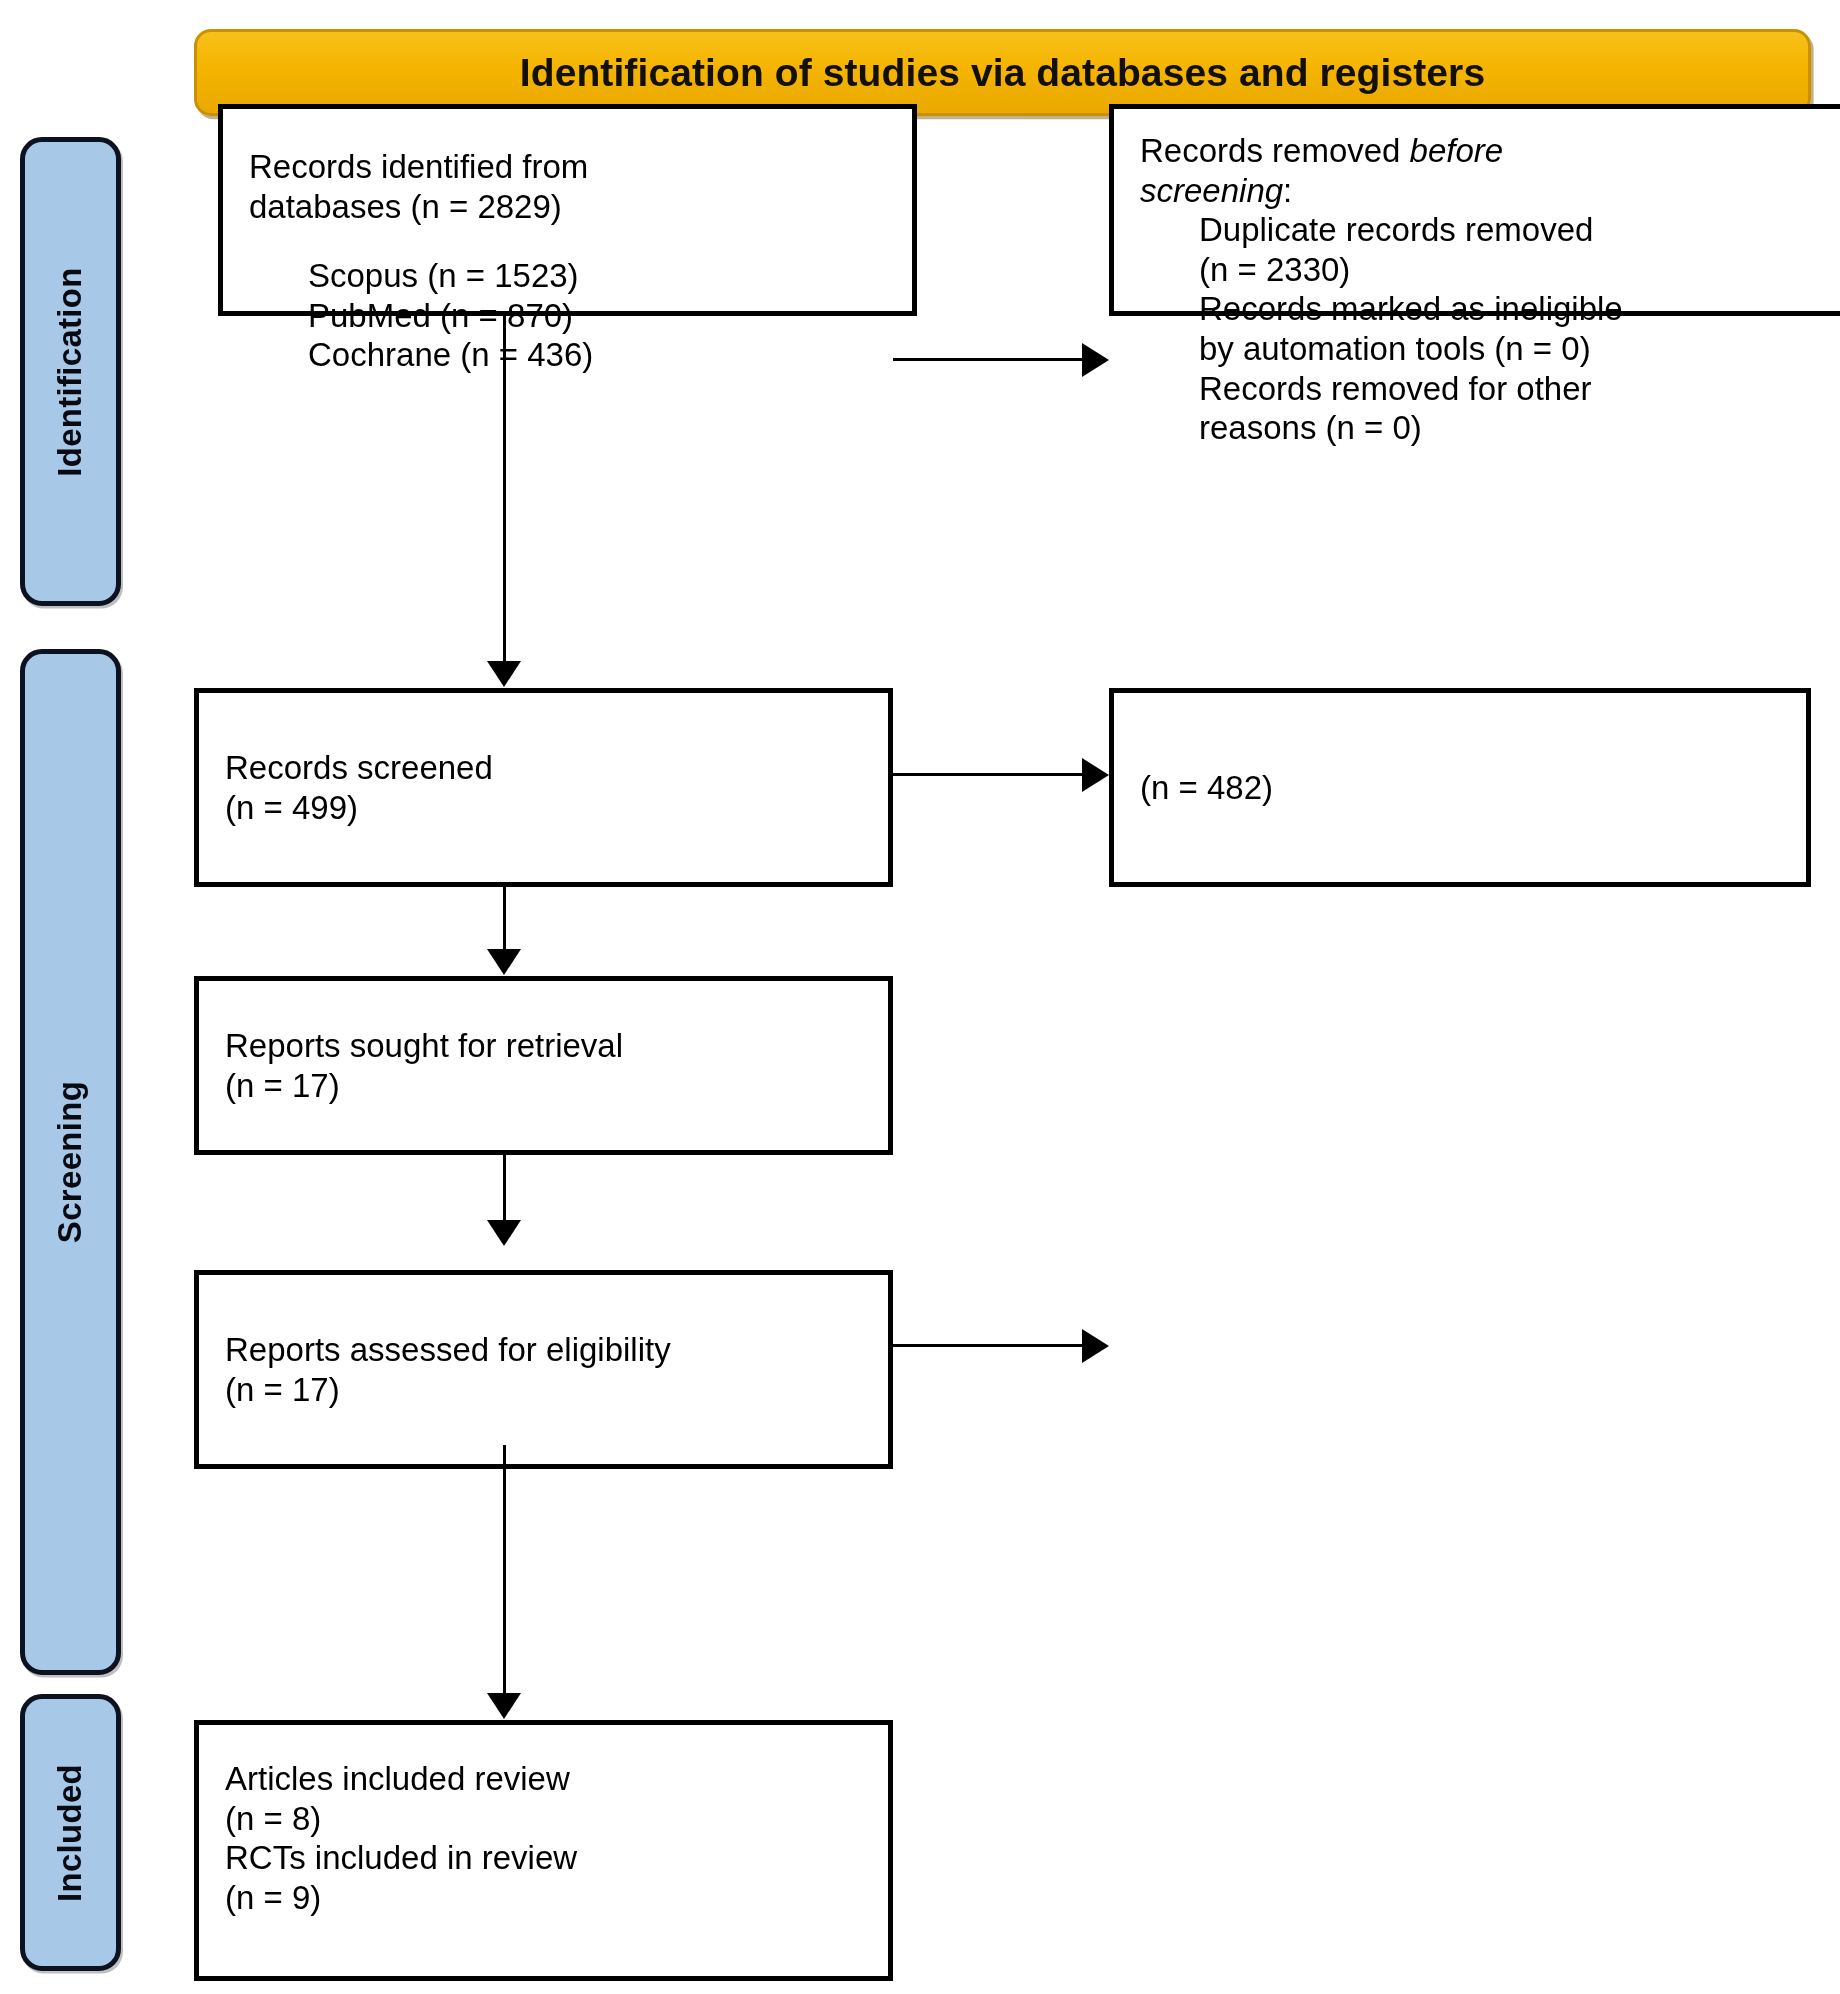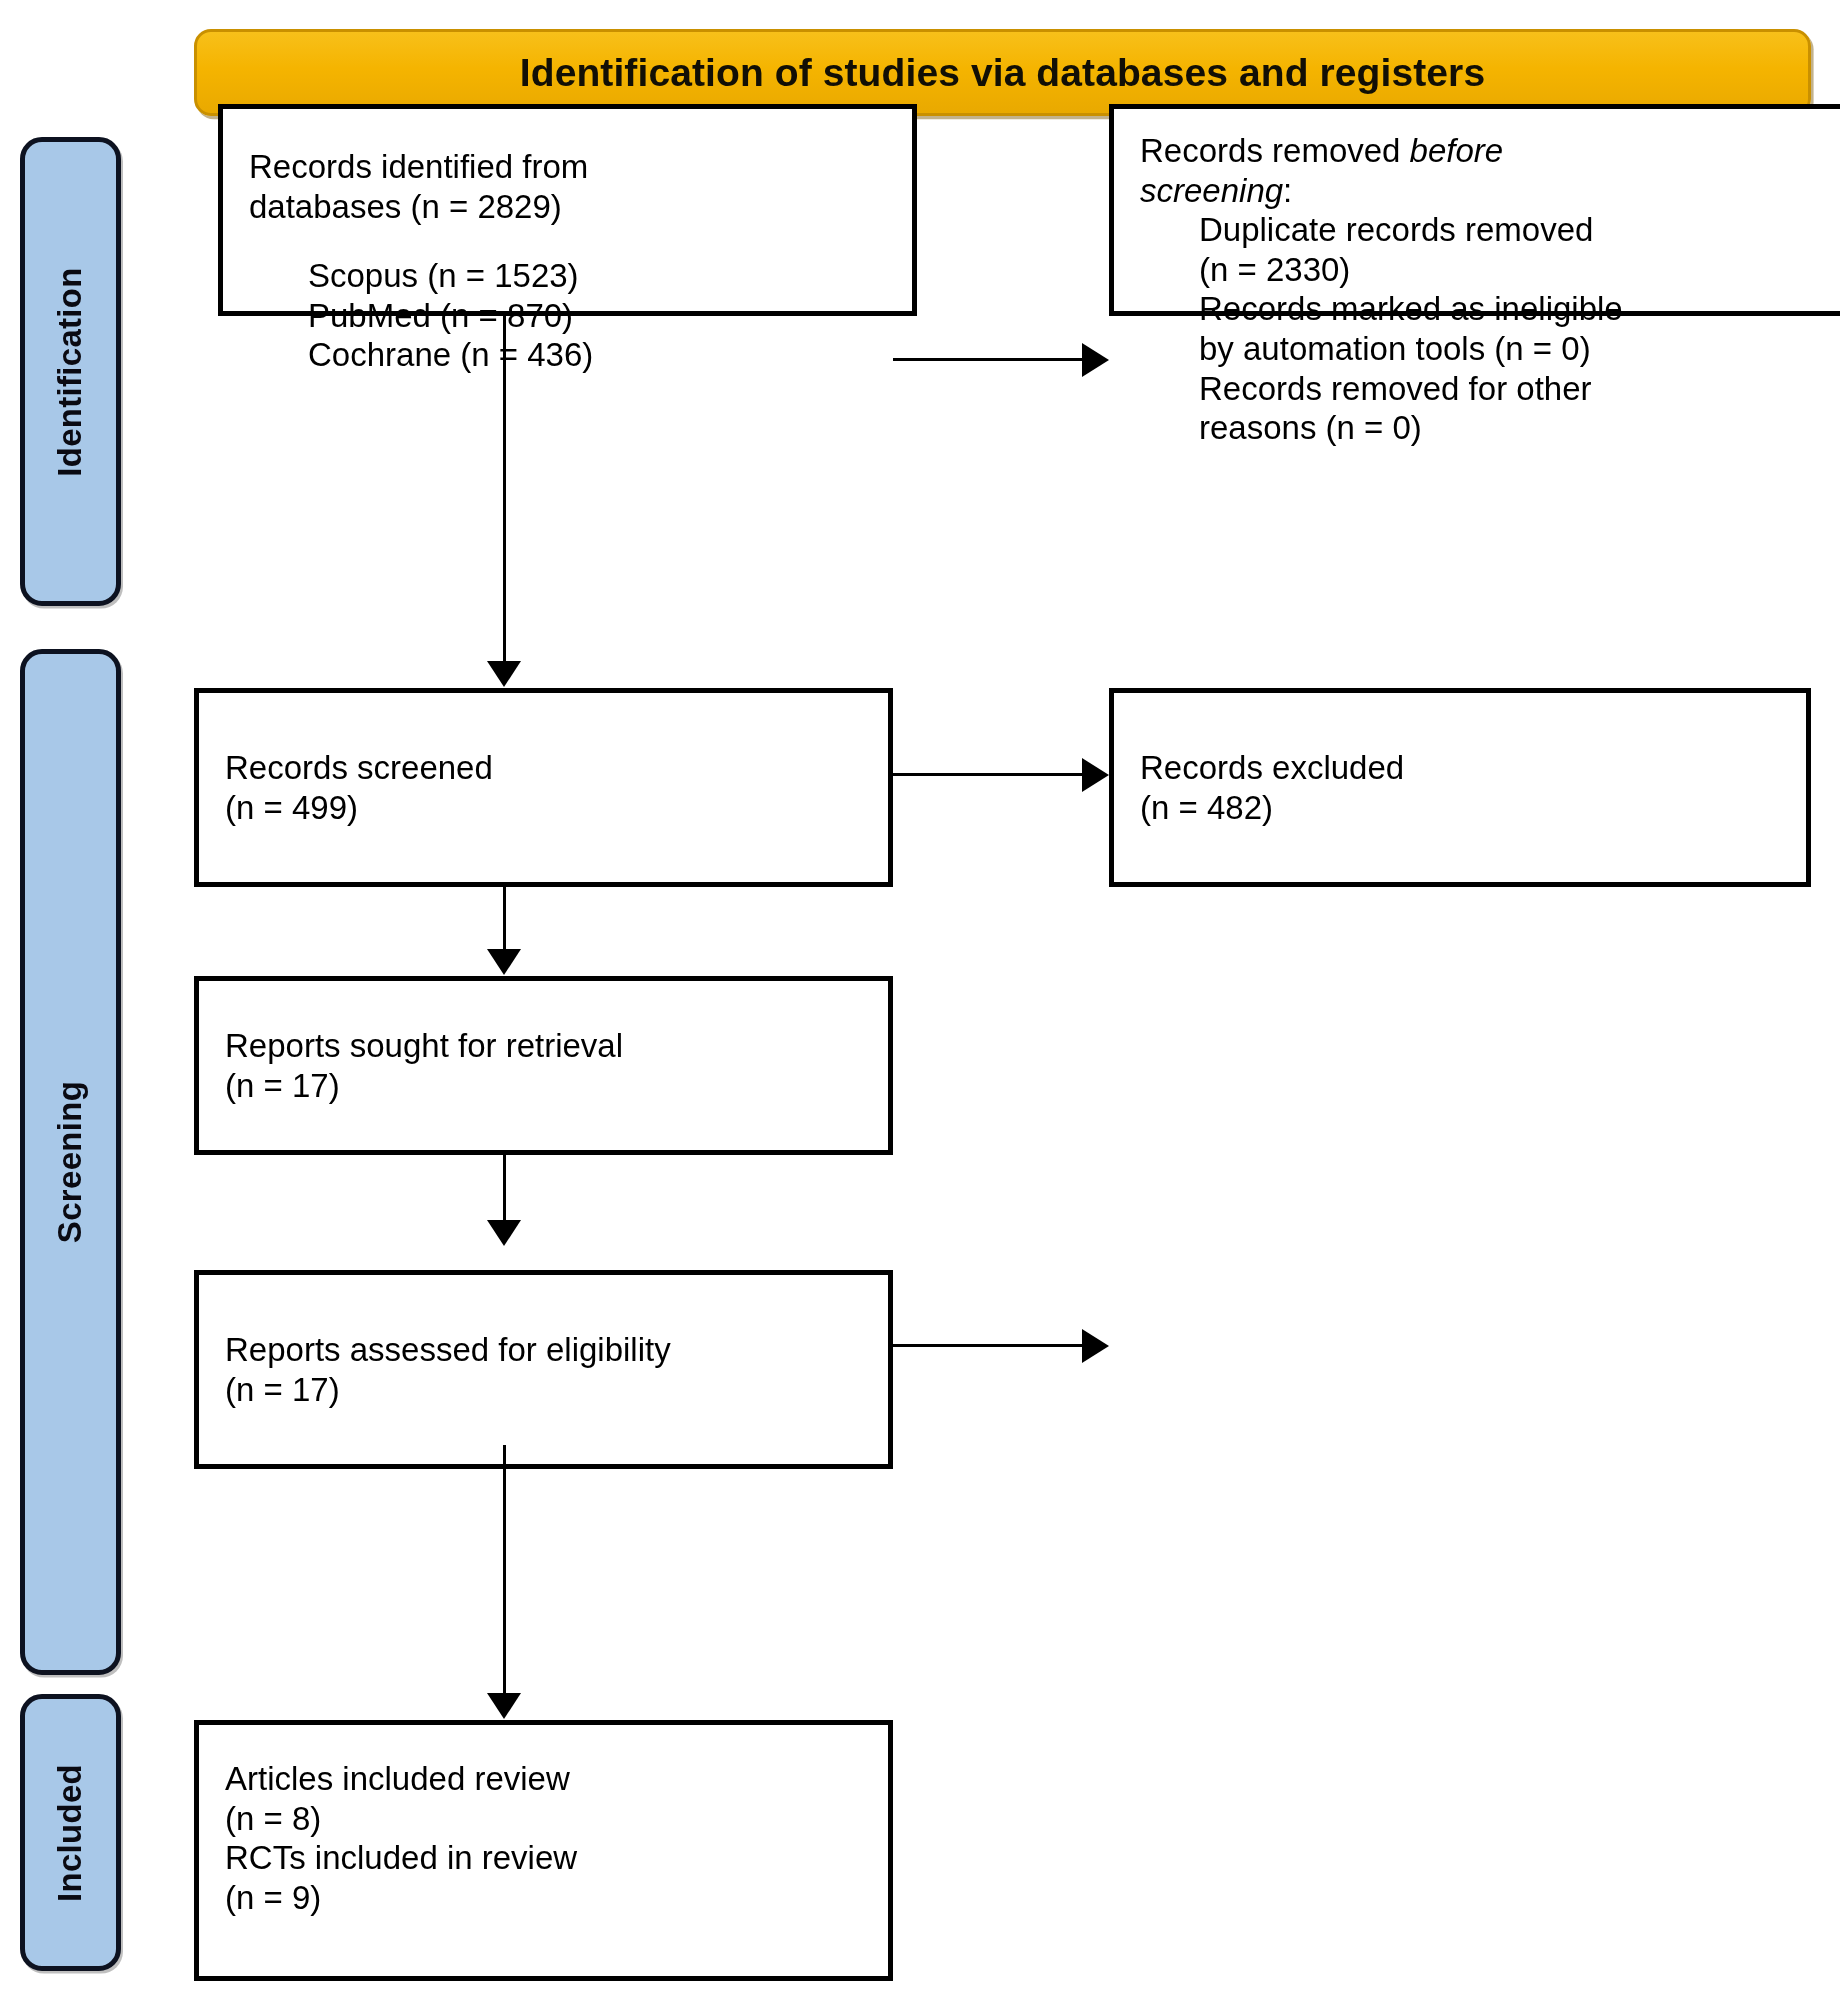--- a/index.html
+++ b/index.html
@@ -181,21 +181,20 @@
     <p class="indent">Records removed for other</p>
     <p class="indent">reasons (n = 0)</p>
   </div>
 
   <div class="box" id="box-screened">
     <p>Records screened</p>
     <p>(n = 499)</p>
   </div>
 
   <div class="box" id="box-excluded">
-    <p>Records excluded</p>
     <p>(n = 482)</p>
   </div>
 
   <div class="box" id="box-sought">
     <p>Reports sought for retrieval</p>
     <p>(n = 17)</p>
   </div>
 
   <div class="box" id="box-assessed">
     <p>Reports assessed for eligibility</p>

